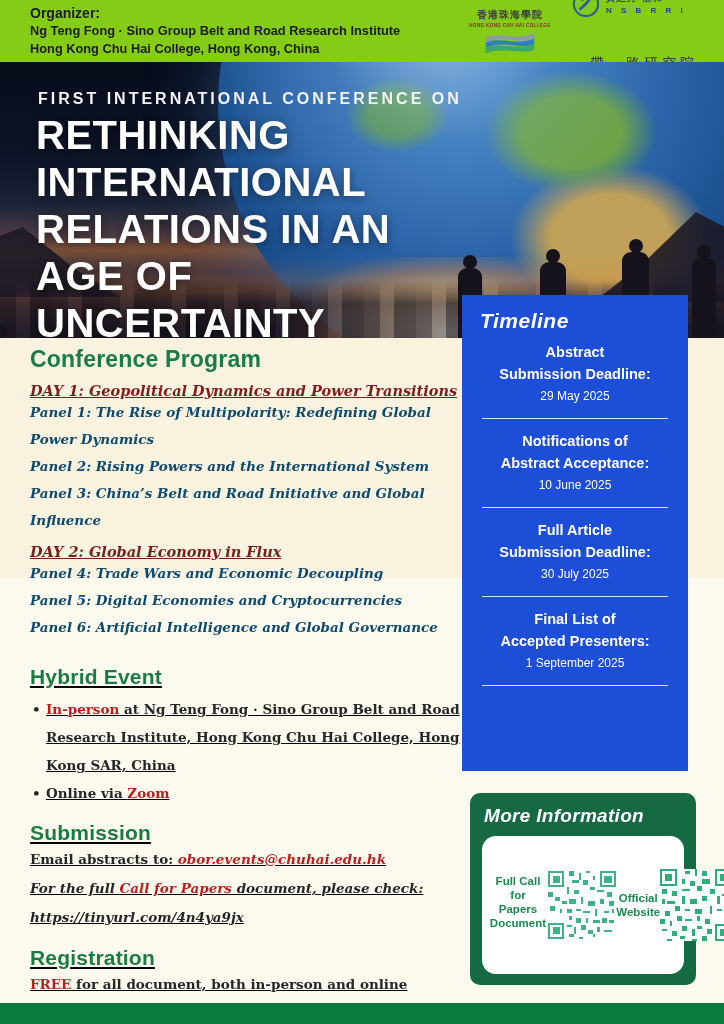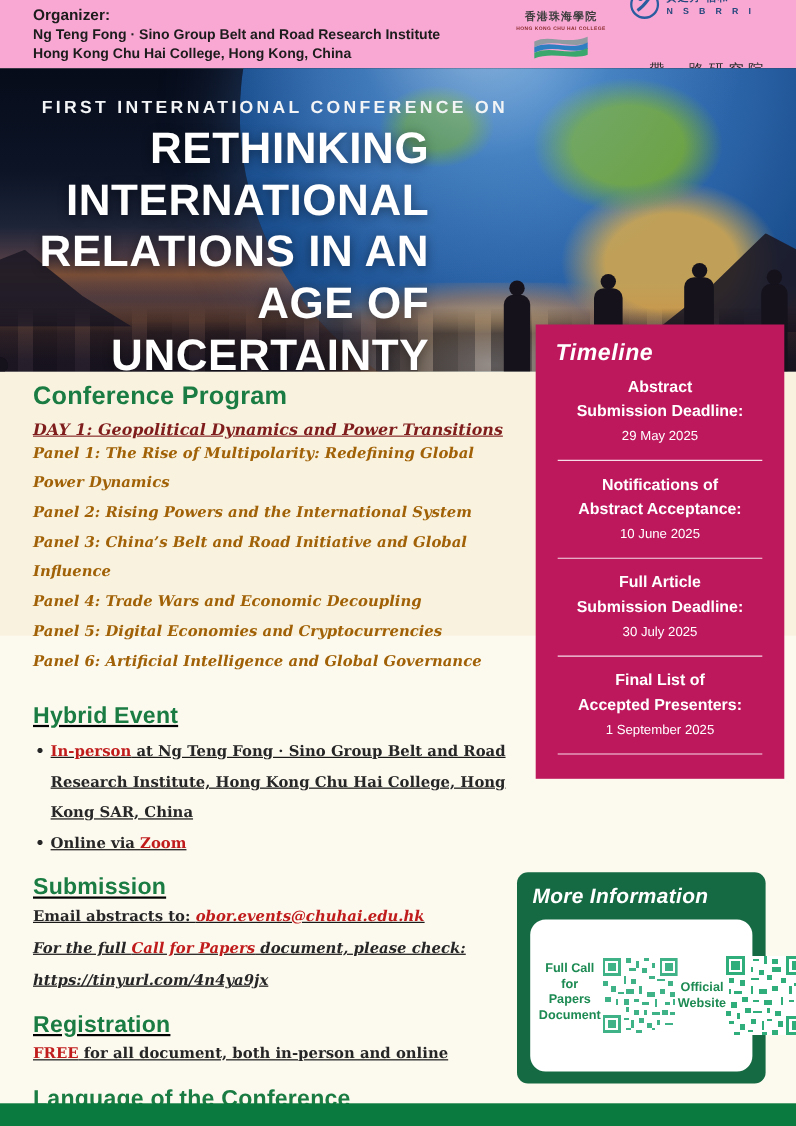--- a/index.html
+++ b/index.html
@@ -1,38 +1,38 @@
 <!DOCTYPE html>
 <html><head>
 <meta charset="utf-8">
 <style>
   * { margin:0; padding:0; box-sizing:border-box; }
   html,body { width:724px; }
   body { font-family:"Liberation Sans", sans-serif; background:#fcf9ef; }
   .poster { position:relative; width:724px; height:1024px; overflow:hidden; background:#fcf9ef; }
 
   
-  .header { position:absolute; top:0; left:0; width:724px; height:62px; background:#f9a8d4;
+  .header { position:absolute; top:0; left:0; width:724px; height:62px; background:#84cc16;
             display:flex; justify-content:space-between; align-items:center; padding:6px 26px 6px 30px; }
   .org { line-height:18px; color:#1c1c1c; }
   .org .lbl { font-size:14px; font-weight:800; }
   .org .ln  { font-size:12.8px; font-weight:700; }
   .logos { display:flex; align-items:center; gap:18px; }
   .logo-chuhai { display:flex; flex-direction:column; align-items:center; width:88px; }
   .chuhai-cn { font-family:"DejaVu Serif", serif; font-size:10px; font-weight:700; color:#3d3d3d; letter-spacing:1px; white-space:nowrap; }
   .chuhai-en { font-size:4.5px; font-weight:700; color:#8a2a2a; letter-spacing:.4px; margin:1px 0; white-space:nowrap; }
   .logo-nsbrri { display:flex; flex-direction:column; align-items:flex-start;gap:35px; }
   .nsbrri-top { display:flex; align-items:center; gap:6px; }
   .nsbrri-names div:first-child { font-size:9.5px; font-weight:800; color:#24477c; letter-spacing:1px; }
   .nsbrri-names div:last-child  { font-size:8px; font-weight:700; color:#24477c; letter-spacing:3.5px; margin-top:1px; }
   .nsbrri-cn { font-family:"DejaVu Serif", serif; font-size:14px; color:#2e2e2e; letter-spacing:4px; margin-top:2px; white-space:nowrap; }
 
   
   .hero { position:absolute; top:62px; left:0; width:724px; height:276px; overflow:hidden;
-          background:linear-gradient(180deg,#070c1a 0%,#0c1426 34%,#1d2438 52%,#4a3a44 62%,#7c5038 68%,#3a3040 76%,#241f2c 86%,#191622 100%);text-align:right; }
+          background:linear-gradient(180deg,#070c1a 0%,#0c1426 34%,#1d2438 52%,#4a3a44 62%,#7c5038 68%,#3a3040 76%,#241f2c 86%,#191622 100%); }
   .hero::before { content:''; position:absolute; inset:0;
      background-image:
        radial-gradient(circle 1.5px at 640px 30px, #fff 0 1px, transparent 2px),
        radial-gradient(circle 1px   at 690px 70px, #cfe0ff 0 1px, transparent 2px),
        radial-gradient(circle 1.2px at 600px 110px, #fff 0 1px, transparent 2px),
        radial-gradient(circle 1px   at 555px 20px, #cfe0ff 0 1px, transparent 2px),
        radial-gradient(circle 1.3px at 705px 150px, #ffffffcc 0 1px, transparent 2px);
   }
   .globe { position:absolute; left:218px; top:-238px; width:560px; height:560px; border-radius:50%;
      background:
@@ -72,34 +72,34 @@
 
   
   .band-program { position:absolute; left:0; top:338px; width:724px; height:240px; background:#f9f2de; }
   .band-rest    { position:absolute; left:0; top:578px; width:724px; height:446px; background:#fcf9ef; }
 
   
   .left-col { position:absolute; left:30px; top:346px; width:436px; }
   .h-green { color:#1a7c42; font-weight:800; letter-spacing:.2px; }
   .h1 { font-size:23px; }
   .h2 { font-size:21px; }
-  .slab { font-family:"DejaVu Serif", serif; color:#a16207; }
+  .slab { font-family:"DejaVu Serif", serif; color:#0c4a6e; }
   .day-head { font-size:14.5px; font-weight:700; font-style:italic; color:#7f1d1d; text-decoration:underline; margin-top:9px; }
   .panel-line { font-size:13.5px; font-weight:700; font-style:italic; line-height:27px; }
   .red { color:#c01c1c; }
   .sec { margin-top:14px;text-decoration:underline; }
   .bullets { list-style:none; margin-top:6px; }
   .bullets li { position:relative; padding-left:16px; font-family:"DejaVu Serif", serif; font-size:13.5px;
                 font-weight:700; color:#262626; line-height:28px; }
   .bullets li::before { content:'•'; position:absolute; left:2px; color:#262626; }
   .body-line { font-family:"DejaVu Serif", serif; font-size:13.5px; font-weight:700; color:#262626; line-height:29px; }
   .it { font-style:italic; }
 
   
-  .timeline { position:absolute; left:487px; top:295px; width:226px; height:413px; background:#be185d;
+  .timeline { position:absolute; left:462px; top:295px; width:226px; height:476px; background:#1d4ed8;
               padding:14px 18px 10px; color:#fff; }
   .timeline-h { font-size:21px; font-weight:800; font-style:italic; letter-spacing:.5px; margin-bottom:8px; }
   .t-item { text-align:center; }
   .t-label { font-size:14.5px; font-weight:700; line-height:22px; white-space:pre-line; }
   .t-date  { font-size:12px; font-weight:400; line-height:22px; white-space:pre-line; }
   .t-div { border-top:1px solid rgba(255,255,255,.85); margin:11px 2px; }
 
   
   .more-info { position:absolute; left:470px; top:793px; width:226px; height:192px; background:#156a43;
                border-radius:10px; padding:10px 12px 14px; }
@@ -184,20 +184,21 @@
 
   <div class="left-col">
 
     <div class="h-green h1">Conference Program</div>
 
     <div class="slab day-head">DAY 1: Geopolitical Dynamics and Power Transitions</div>
     <div class="slab panel-line">Panel 1:  The Rise of Multipolarity: Redefining Global Power Dynamics</div>
     <div class="slab panel-line">Panel 2: Rising Powers and the International System</div>
     <div class="slab panel-line">Panel 3: China’s Belt and Road Initiative and Global Influence</div>
 
+    <div class="slab day-head">DAY 2: Global Economy in Flux</div>
     <div class="slab panel-line">Panel 4: Trade Wars and Economic Decoupling</div>
     <div class="slab panel-line">Panel 5: Digital Economies and Cryptocurrencies</div>
     <div class="slab panel-line">Panel 6: Artificial Intelligence and Global Governance</div>
 
     <div class="sec" style="margin-top:24px;">
       <div class="h-green h2">Hybrid Event</div>
       <ul class="bullets">
         <li><span class="red">In-person</span><span> at Ng Teng Fong · Sino Group Belt and Road Research Institute, Hong Kong Chu Hai College, Hong Kong SAR, China</span></li>
         <li><span>Online via </span><span class="red">Zoom</span></li>
       </ul>

